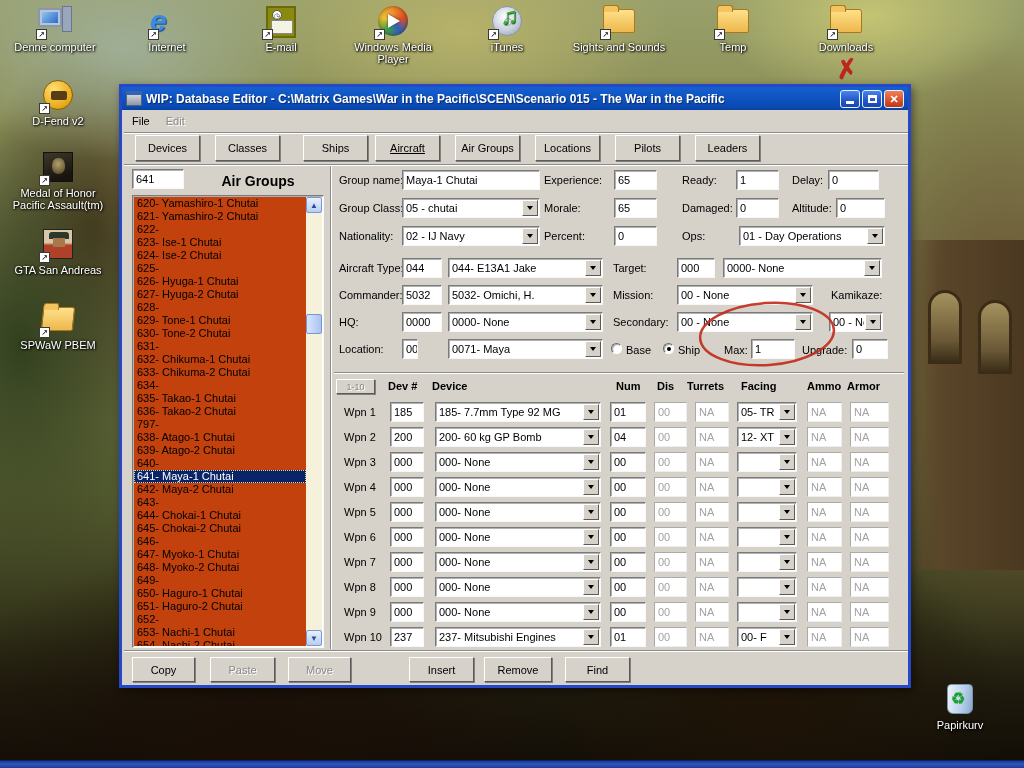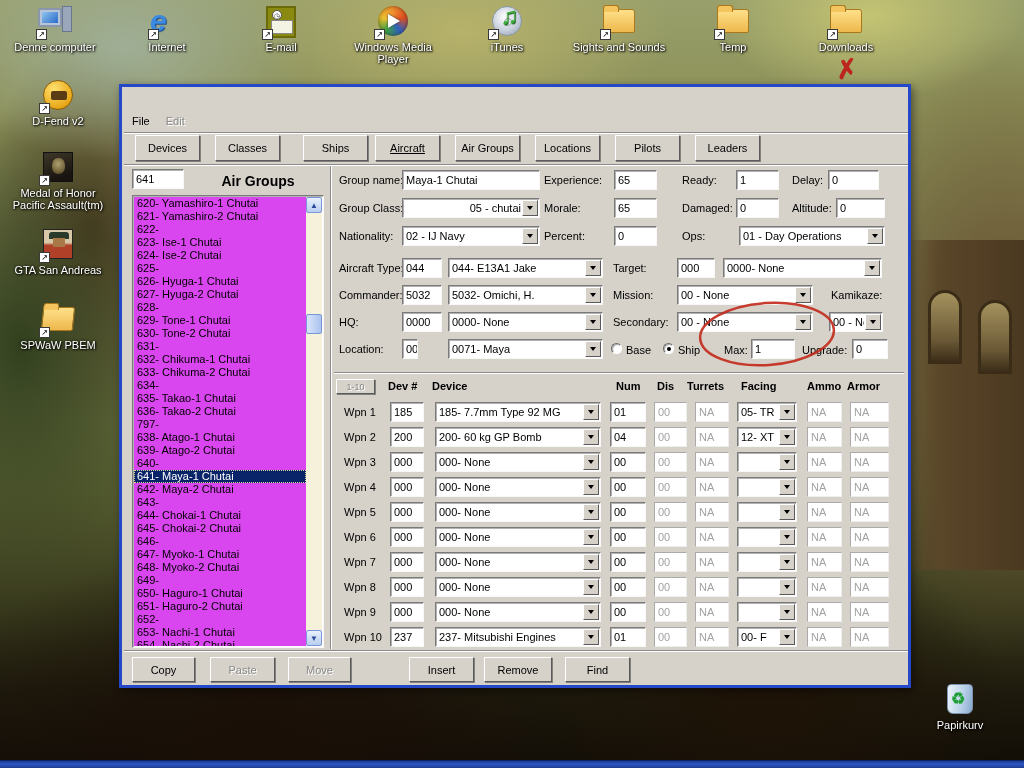--- a/index.html
+++ b/index.html
@@ -100,21 +100,21 @@
   .label { position:absolute; font-size:11px; white-space:nowrap; color:#000; }
   .hdr { position:absolute; font-size:11px; font-weight:bold; white-space:nowrap; color:#000; }
 
   .combo { position:absolute; height:20px; }
   .combo .ct { position:absolute; left:3px; top:3px; right:18px; font-size:11px; white-space:nowrap; overflow:hidden; }
   .combo .cb { position:absolute; right:1px; top:1px; bottom:1px; width:16px; background:#d6d2ca;
     border:1px solid; border-color:#ffffff #5a5a5a #5a5a5a #ffffff; display:flex; align-items:center; justify-content:center; }
   .tri { width:0; height:0; border-left:3.5px solid transparent; border-right:3.5px solid transparent; border-top:4px solid #000; }
 
   .listbox { position:absolute; left:10px; top:108px; width:192px; height:453px; }
-  .list-inner { position:absolute; left:1px; top:1px; right:17px; bottom:1px; overflow:hidden; background:#d946ef; }
+  .list-inner { position:absolute; left:1px; top:1px; right:17px; bottom:1px; overflow:hidden; background:#c2410c; }
   .li { height:13px; font-size:11px; line-height:13px; padding-left:3px; white-space:nowrap; overflow:hidden; color:#000; }
   .li.sel { background:var(--c-selection,#0a246a); color:#fff; outline:1px dotted #d8d890; outline-offset:-1px; }
   .sb { position:absolute; right:1px; top:1px; bottom:1px; width:16px; background:#f6f1da; }
   .sb-btn { position:absolute; left:0; width:16px; height:16px; border-radius:2px; background:linear-gradient(#e8f0fc,#b8cef0); border:1px solid #7a96d8; color:#2a4a9a; font-size:8px; display:flex; align-items:center; justify-content:center; }
   .sb-thumb { position:absolute; left:0; width:16px; height:20px; border-radius:2px; background:linear-gradient(90deg,#d8e4fa,#aac4ee); border:1px solid #7a96d8; }
 
   .radio { position:absolute; width:11px; height:11px; border-radius:50%; background:#fff; border:1px solid; border-color:#6a6a6a #fff #fff #6a6a6a; box-shadow:inset 1px 1px 1px rgba(0,0,0,.35); }
   .radio.on:before { content:""; position:absolute; left:2.5px; top:2.5px; width:4px; height:4px; border-radius:50%; background:#000; }
 
   .annotation-svg { position:absolute; inset:0; pointer-events:none; z-index:50; }
@@ -236,20 +236,33 @@
   <div class="dicon" style="left:908px;top:684px;">
     <span class="iconbox">
         <span class="ic-bin">
           <span class="rc">♻</span>
         </span>
       </span>
     <span class="dlabel">Papirkurv</span>
   </div>
 
   <div id="app-window">
+    <div class="titlebar">
+      <span class="app-ico"></span>
+      <span class="title-text">WIP: Database Editor - C:\Matrix Games\War in the Pacific\SCEN\Scenario 015 - The War in the Pacific</span>
+      <span class="tbtns">
+        <span class="tbtn">
+            <span class="minbar"></span>
+          </span>
+        <span class="tbtn">
+            <span class="maxbox"></span>
+          </span>
+        <span class="tbtn close">✕</span>
+      </span>
+    </div>
 
     <div class="menubar">
       <span class="menu-item">File</span>
       <span class="menu-item disabled">Edit</span>
     </div>
     <div class="groove-h" style="left:2px;top:45px;width:784px;"></div>
 
     <div id="tab-bar">
         <div class="tabbtn raised" style="left: 13px;">Devices</div>
         <div class="tabbtn raised" style="left: 93px;">Classes</div>
@@ -314,21 +327,21 @@
     <div class="label" style="left:217px;top:87px;">Group name:</div>
     <div class="field sunken" style="left:280px;top:83px;width:138px;">Maya-1 Chutai</div>
     <div class="label" style="left:422px;top:87px;">Experience:</div>
     <div class="field sunken" style="left:492px;top:83px;width:43px;">65</div>
     <div class="label" style="left:560px;top:87px;">Ready:</div>
     <div class="field sunken" style="left:614px;top:83px;width:43px;">1</div>
     <div class="label" style="left:670px;top:87px;">Delay:</div>
     <div class="field sunken" style="left:706px;top:83px;width:51px;">0</div>
 
     <div class="label" style="left:217px;top:115px;">Group Class:</div>
-    <div class="combo sunken" style="left:280px;top:111px;width:138px;text-align:right;">
+    <div class="combo sunken" style="left:280px;top:111px;width:138px;">
         <span class="ct">05 - chutai</span>
         <span class="cb">
           <span class="tri"></span>
         </span>
       </div>
     <div class="label" style="left:422px;top:115px;">Morale:</div>
     <div class="field sunken" style="left:492px;top:111px;width:43px;">65</div>
     <div class="label" style="left:560px;top:115px;">Damaged:</div>
     <div class="field sunken" style="left:614px;top:111px;width:43px;">0</div>
     <div class="label" style="left:670px;top:115px;">Altitude:</div>

